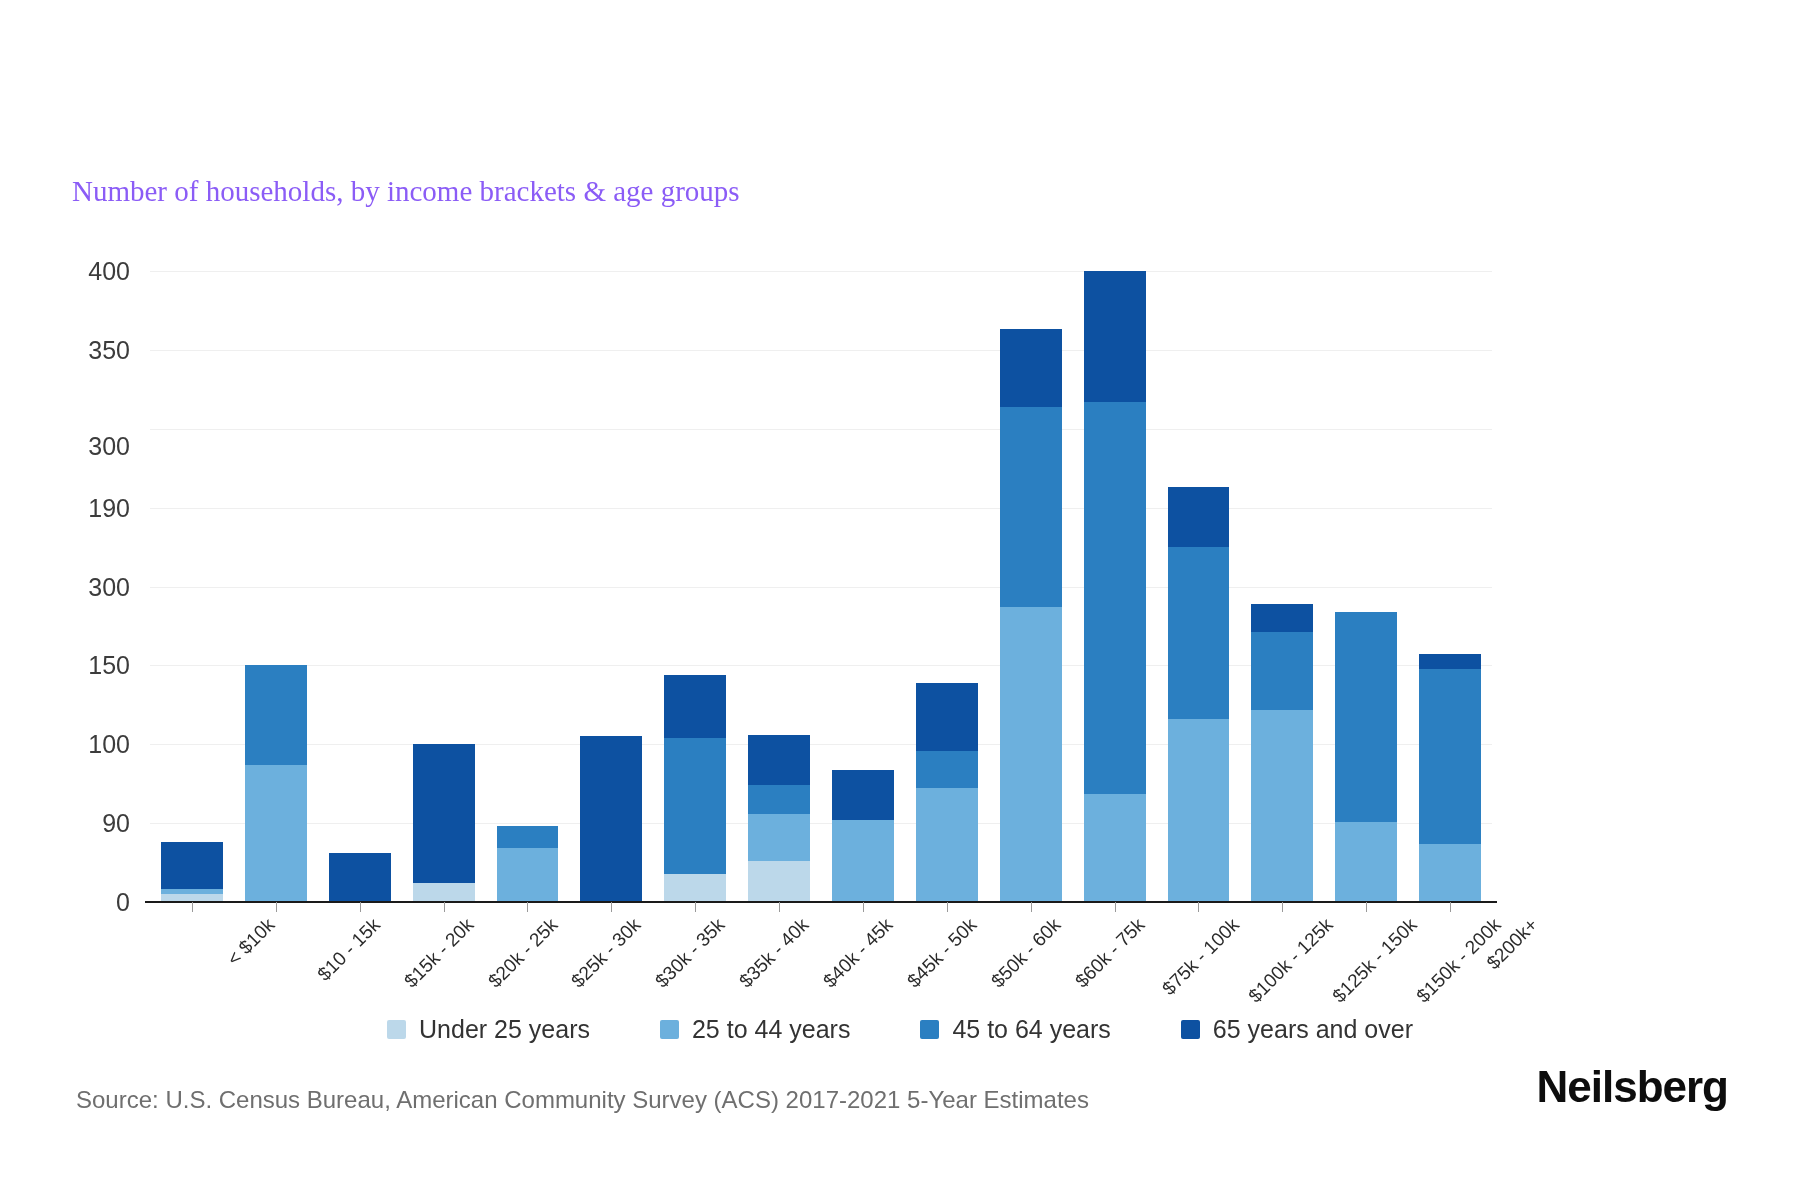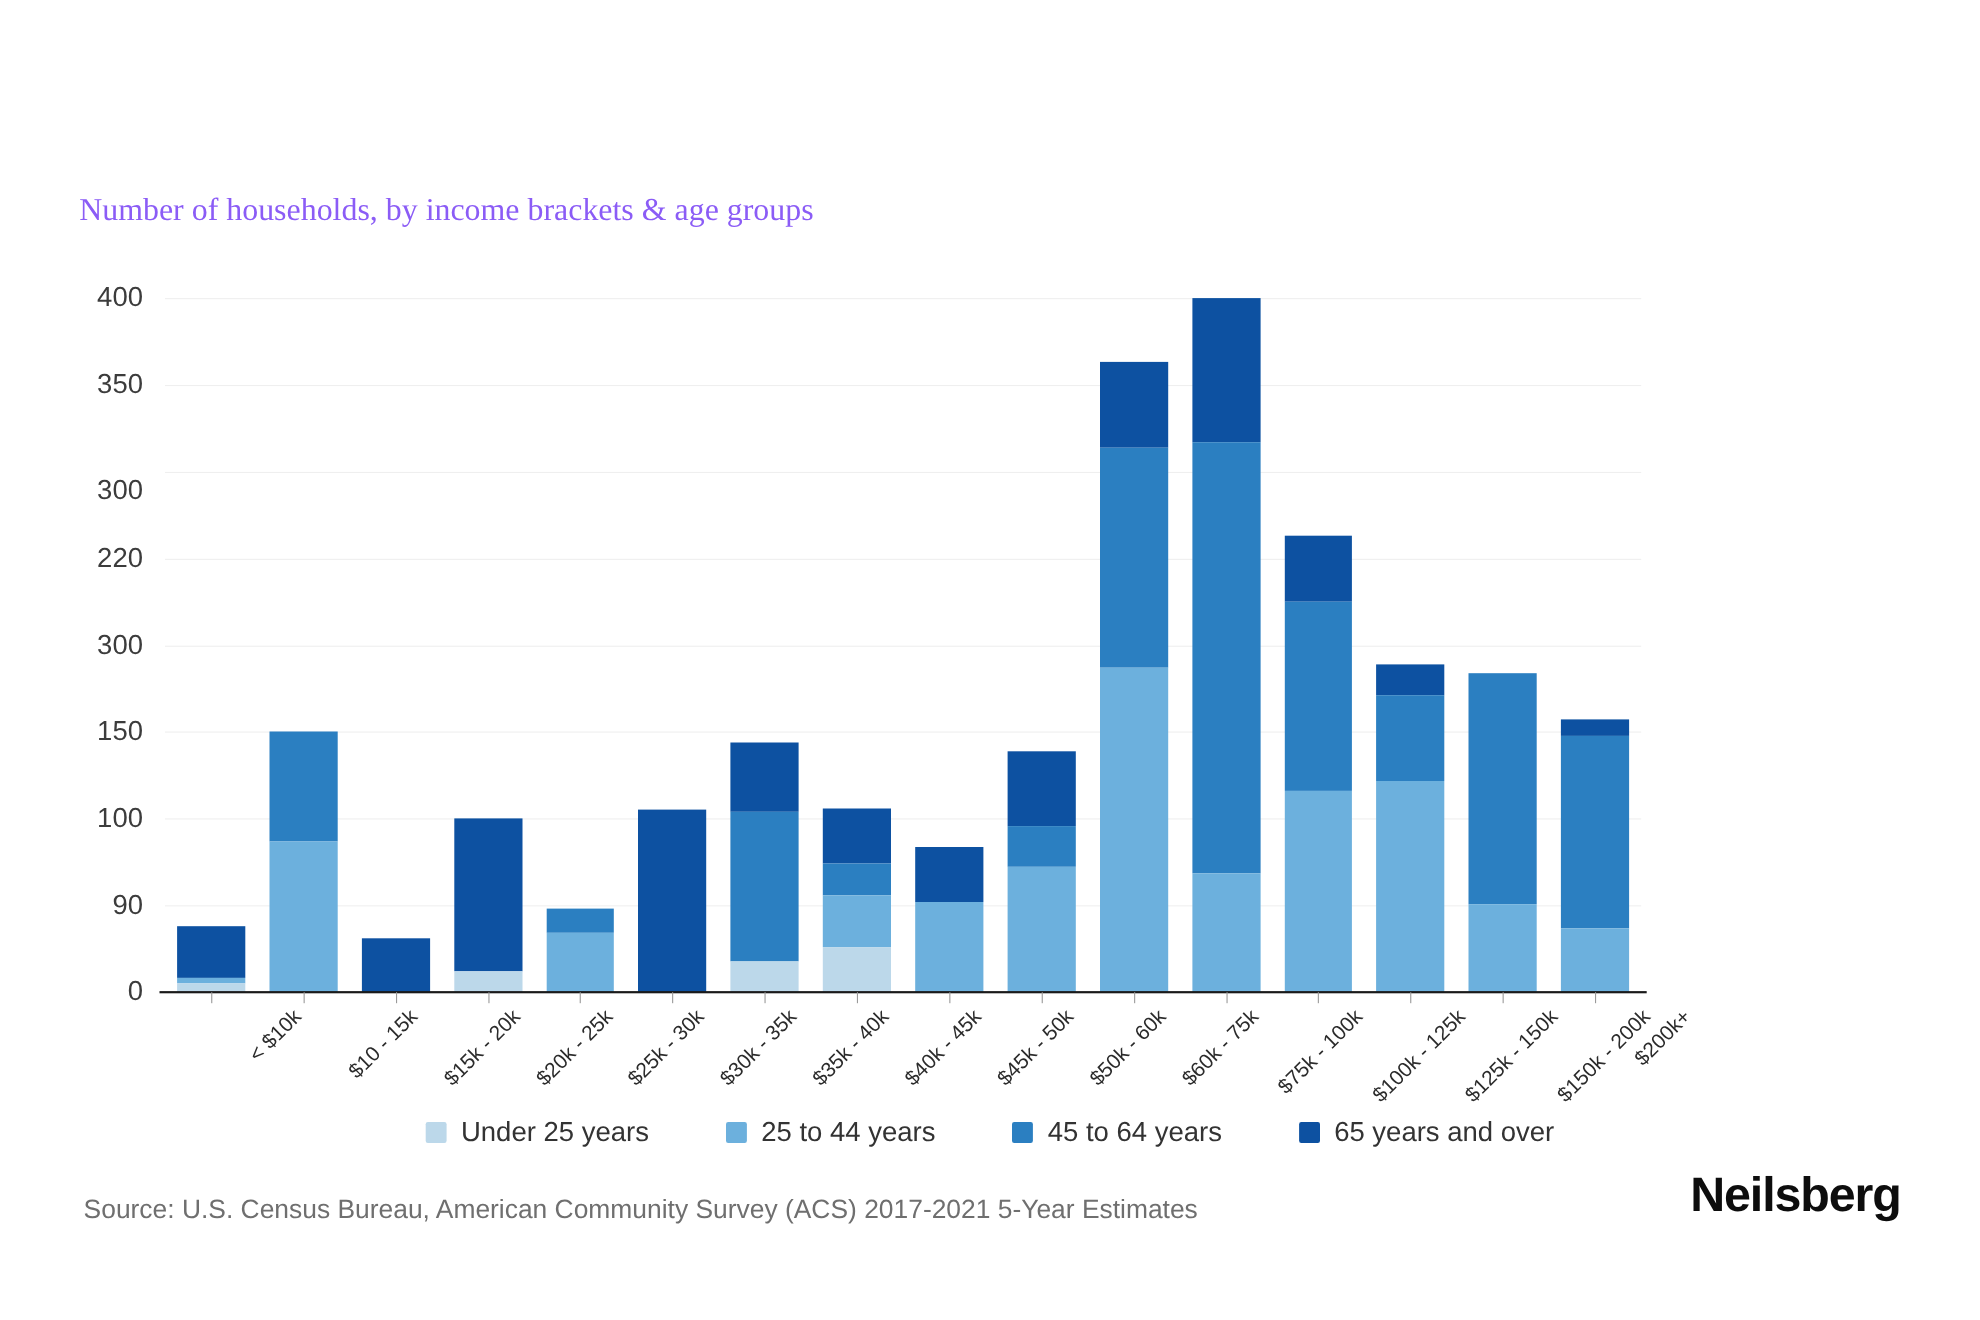--- a/index.html
+++ b/index.html
@@ -208,21 +208,21 @@
       </div>
     <div class="axis-base"></div>
   </div>
 
   <div id="ylabels">
       <div class="ylabel" style="position: absolute; left: 40px; width: 90px; top: 902px;">0</div>
       <div class="ylabel" style="position: absolute; left: 40px; width: 90px; top: 823.125px;">90</div>
       <div class="ylabel" style="position: absolute; left: 40px; width: 90px; top: 744.25px;">100</div>
       <div class="ylabel" style="position: absolute; left: 40px; width: 90px; top: 665.375px;">150</div>
       <div class="ylabel" style="position: absolute; left: 40px; width: 90px; top: 586.5px;">300</div>
-      <div class="ylabel" style="position: absolute; left: 40px; width: 90px; top: 507.625px;">220</div>
+      <div class="ylabel" style="position: absolute; left: 40px; width: 90px; top: 507.625px;">190</div>
       <div class="ylabel" style="position: absolute; left: 40px; width: 90px; top: 436px; margin-top: 10px;">300</div>
       <div class="ylabel" style="position: absolute; left: 40px; width: 90px; top: 349.875px;">350</div>
       <div class="ylabel" style="position: absolute; left: 40px; width: 90px; top: 271px;">400</div>
     </div>
   <div class="ticks" id="ticks">
       <div class="tick" style="left: 41.9375px;"></div>
       <div class="tick" style="left: 125.812px;"></div>
       <div class="tick" style="left: 209.688px;"></div>
       <div class="tick" style="left: 293.562px;"></div>
       <div class="tick" style="left: 377.438px;"></div>

